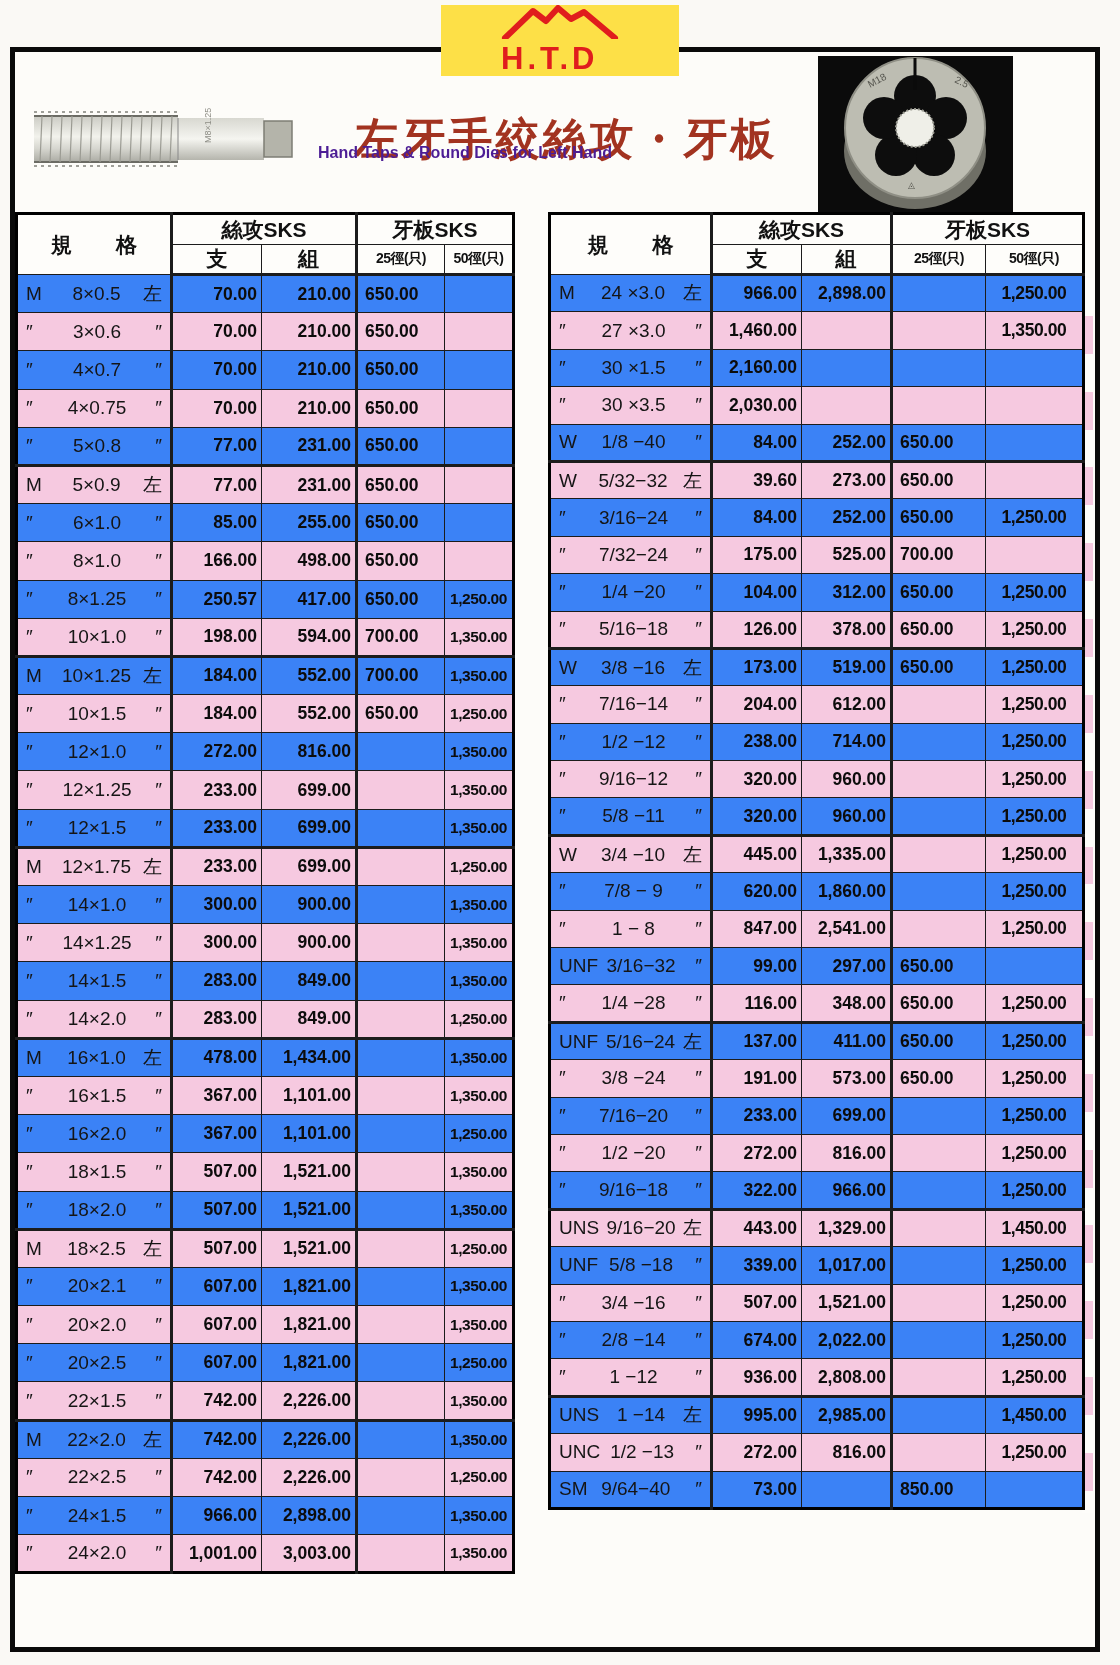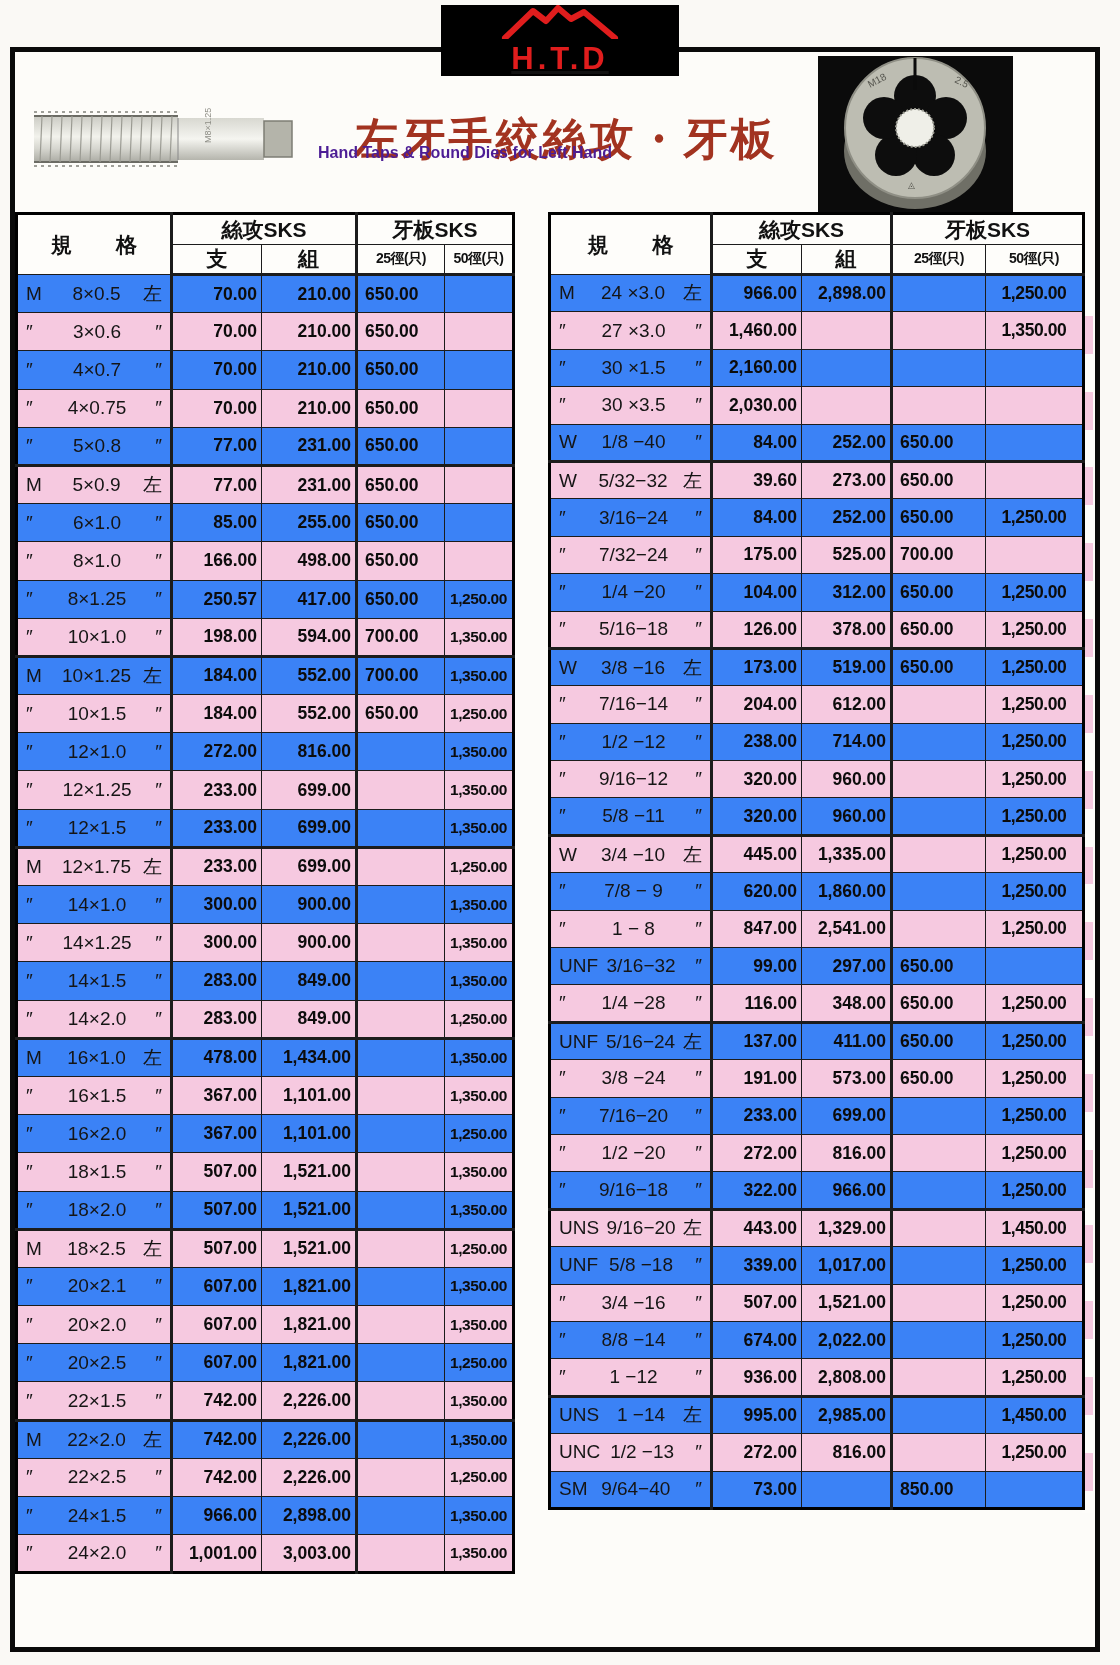--- a/index.html
+++ b/index.html
@@ -10,21 +10,21 @@
     color:#111;
   }
   
   .frame{
     position:absolute;left:10px;top:47px;width:1090px;height:1605px;
     border:5px solid #0a0a0a;box-sizing:border-box;background:#fdfcf9;
   }
   
   .logo{
     position:absolute;top:5px;left:50%;transform:translateX(-50%);
-    background:#000000;padding:0 60px;text-align:center;z-index:5;text-decoration:underline;
+    background:#fde047;padding:0 60px;z-index:5;
   }
   .logo .htd{
     color:#e01d1d;font-size:31px;font-weight:bold;letter-spacing:4px;line-height:1.05;
   }
   
   .tap-wrap{position:absolute;left:26px;top:90px;z-index:2;}
   .title-cn{
     position:absolute;left:318px;top:86px;width:496px;text-align:center;
     font-size:44px;font-weight:bold;color:#a23320;letter-spacing:3px;z-index:2;white-space:nowrap;margin-top:24px;
   }
@@ -1007,21 +1007,21 @@
         </td>
         <td class="c1">507.00</td>
         <td class="c2">1,521.00</td>
         <td class="c3"></td>
         <td class="c4">1,250.00</td>
       </tr>
       <tr>
         <td class="spec">
           <div class="sp">
             <span class="p">″</span>
-            <span class="m">8/8 −14</span>
+            <span class="m">2/8 −14</span>
             <span class="s">″</span>
           </div>
         </td>
         <td class="c1">674.00</td>
         <td class="c2">2,022.00</td>
         <td class="c3"></td>
         <td class="c4">1,250.00</td>
       </tr>
       <tr class="pink">
         <td class="spec">

